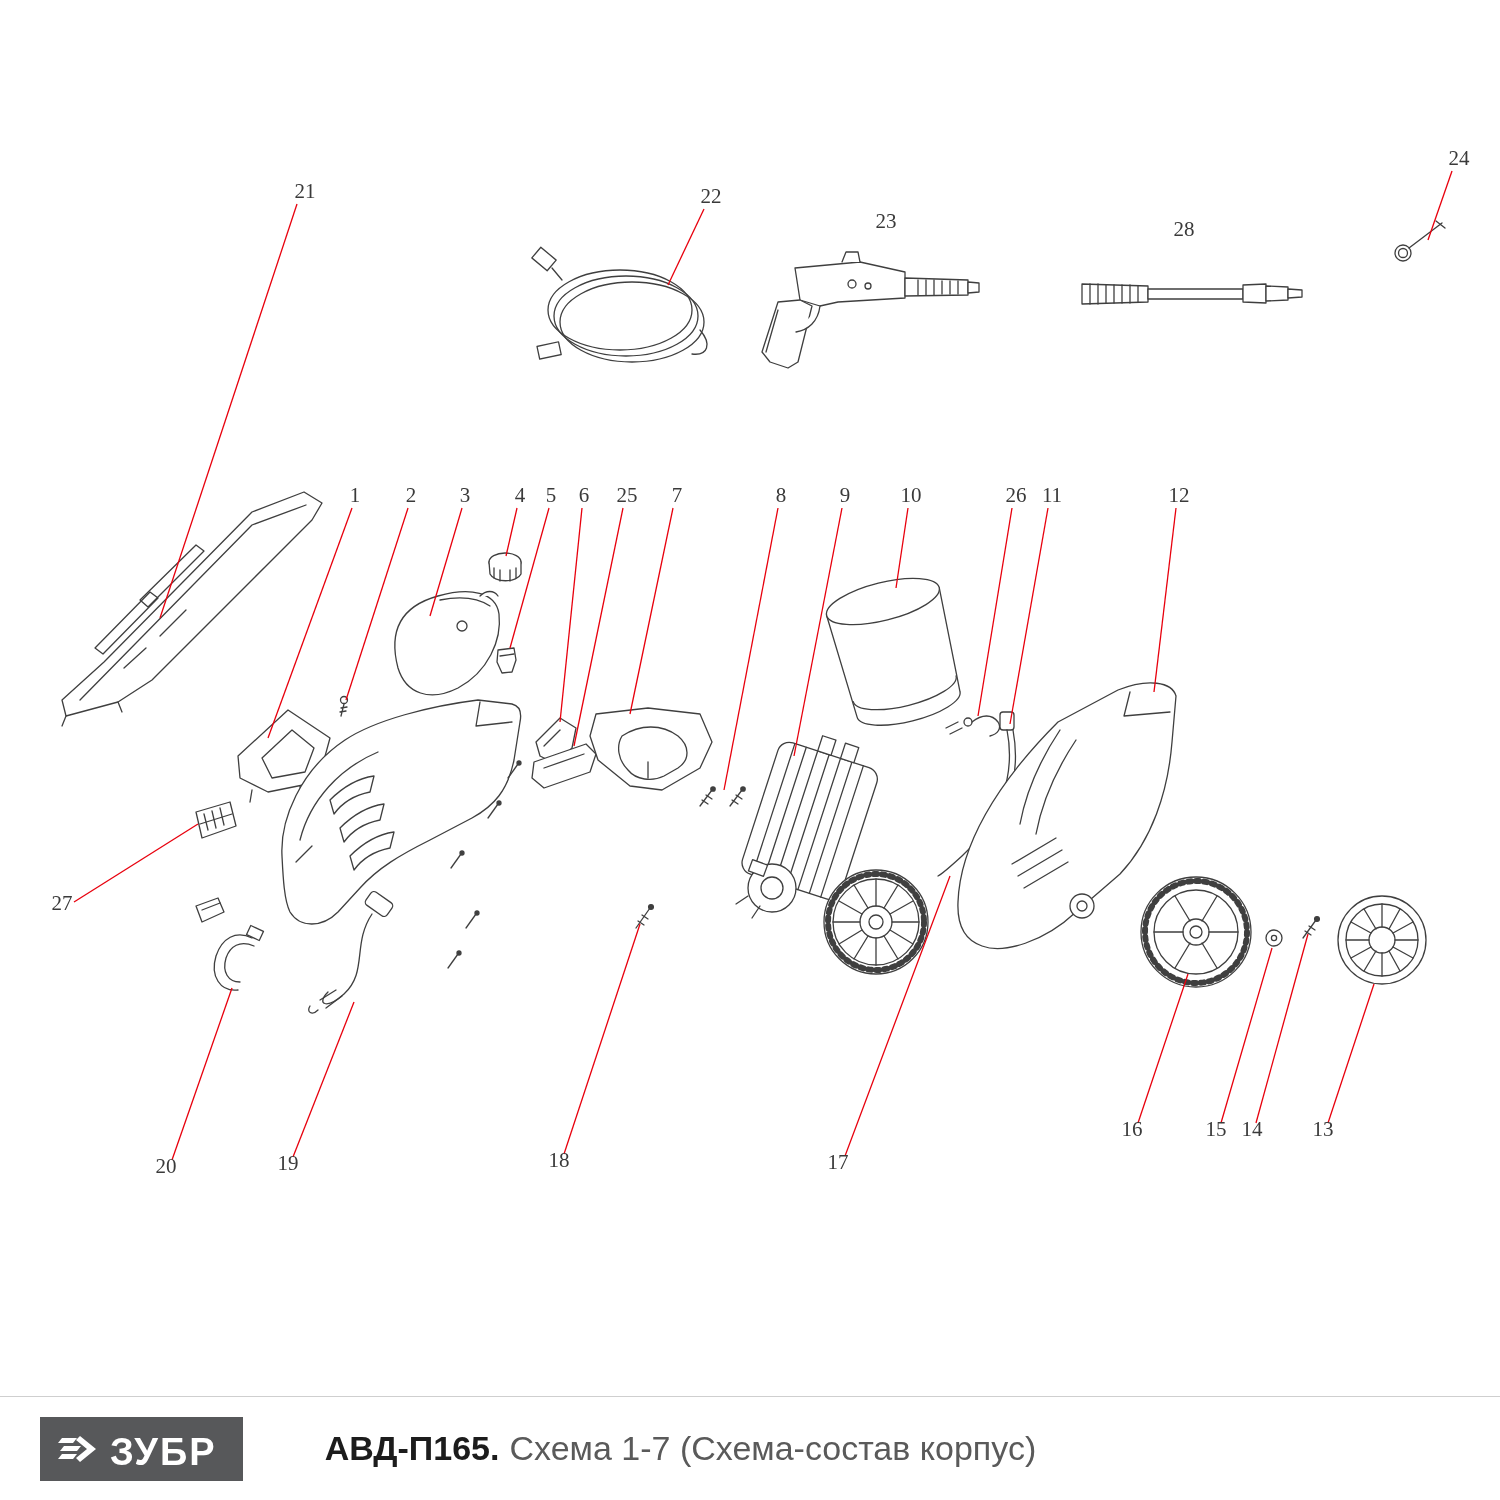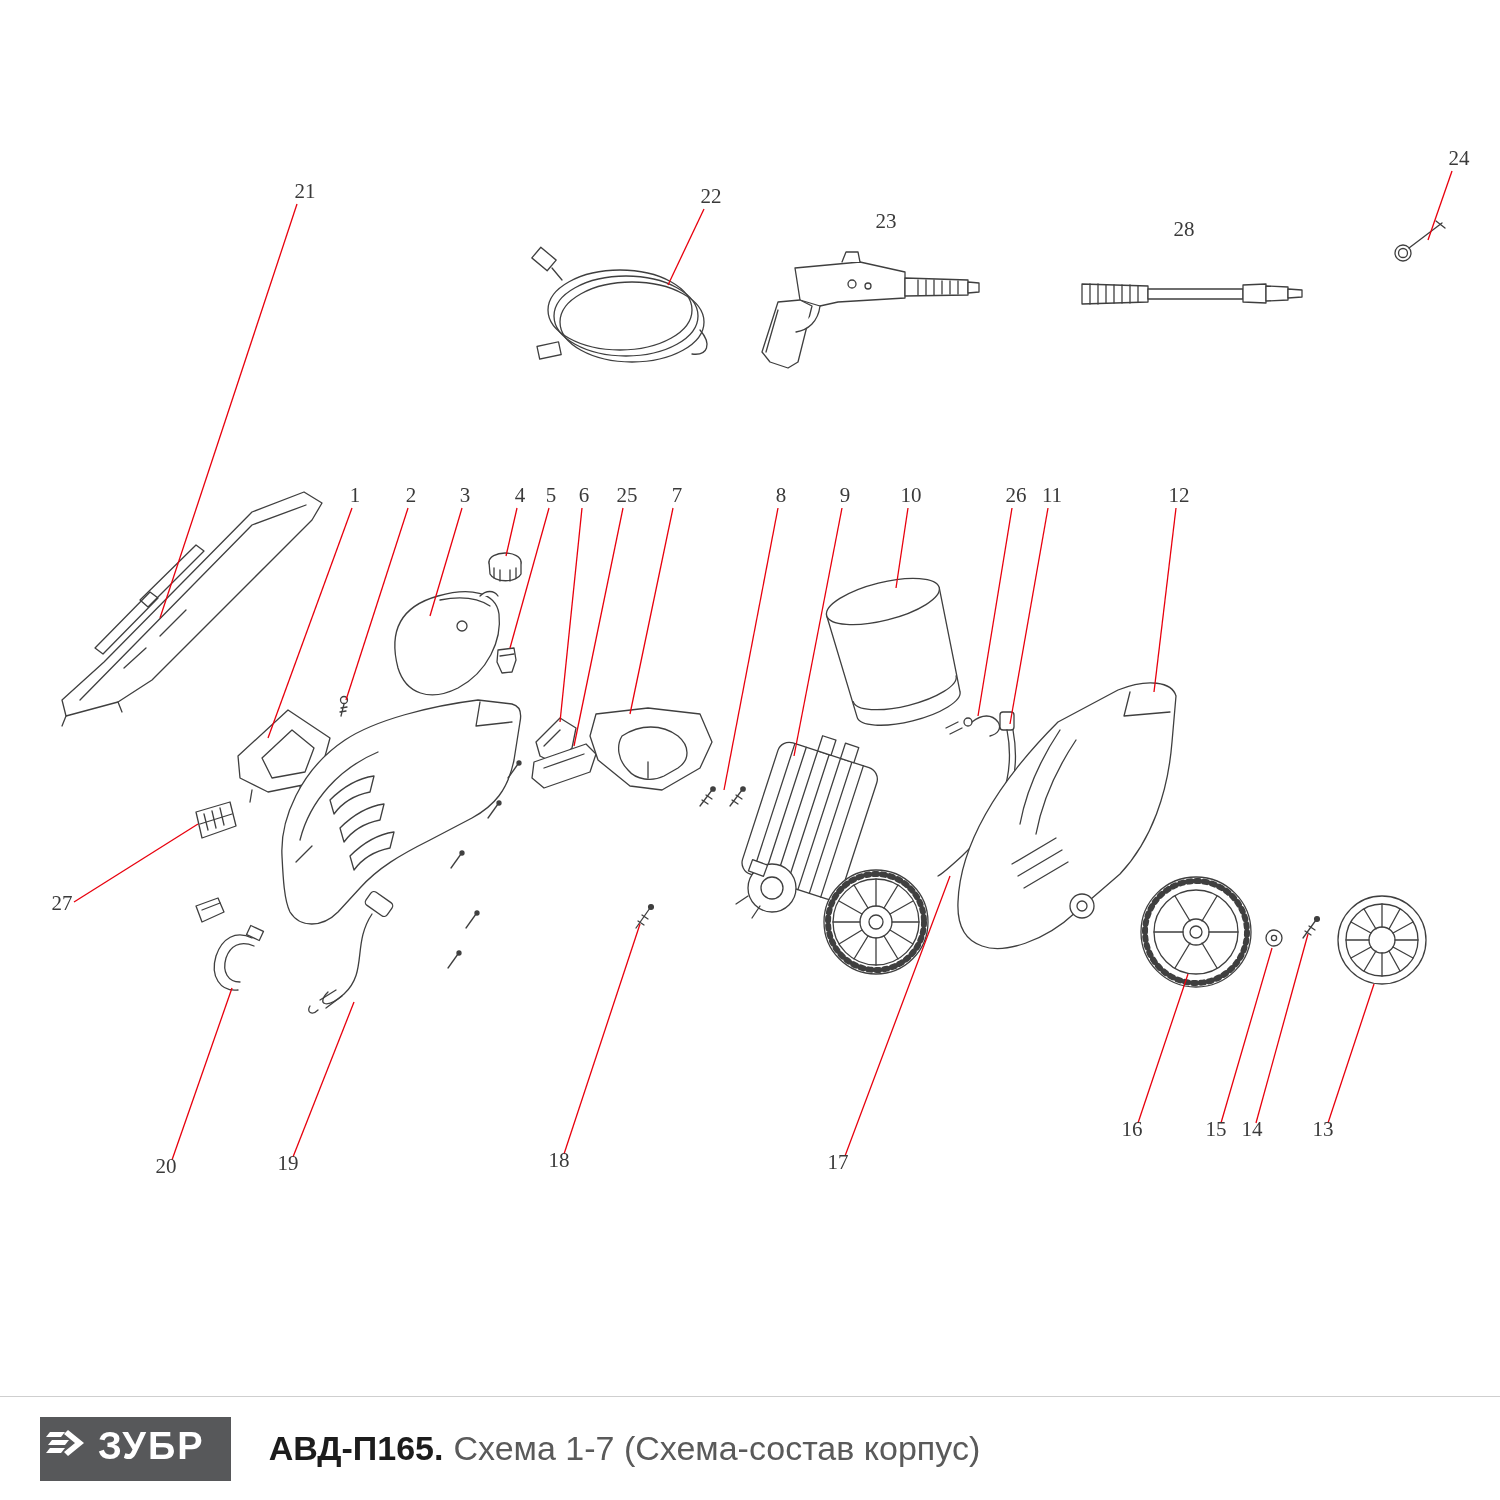--- a/index.html
+++ b/index.html
@@ -2,24 +2,24 @@
 <html><head>
 <meta charset="utf-8">
 <style>
   html,body{margin:0;padding:0;background:#fff;}
   body{font-family:"Liberation Sans",sans-serif;}
   #page{position:relative;width:1500px;height:1500px;background:#fff;overflow:hidden;}
   #diagram-wrap{position:absolute;top:0;left:0;width:1500px;height:1395px;}
   svg text{font-family:"Liberation Serif","DejaVu Serif",serif;font-size:21px;fill:#3a3a3a;}
   footer{position:absolute;left:0;bottom:0;width:1500px;height:104px;border-top:1px solid #cfcfcf;
          display:flex;align-items:center;gap:38px;box-sizing:border-box;padding-left:40px;background:#fff;}
-  .logo{background:#57585a;display:flex;align-items:flex-start;gap:12px;padding:10px 26px 10px 4px;height:44px;}
+  .logo{background:#57585a;display:flex;align-items:flex-end;gap:12px;padding:10px 26px 10px 16px;height:44px;}
   .logo-text{color:#fff;font-weight:700;font-size:38px;letter-spacing:2px;line-height:1;}
   .title-line{font-size:34px;color:#5a5a5a;white-space:nowrap;}
-  .title-line .model{font-weight:700;color:#1c1c1c;margin-right:10px;}
+  .title-line .model{font-weight:700;color:#1c1c1c;margin-right:10px;margin-left:44px;}
 </style>
 </head>
 <body>
 
 <div id="page">
   <div id="diagram-wrap">
     <svg id="diagram" width="1500" height="1395" viewBox="0 0 1500 1395" xmlns="http://www.w3.org/2000/svg">
       <g id="art" stroke="#3f3f3f" fill="none" stroke-width="1.3" stroke-linejoin="round" stroke-linecap="round">
 
         <g>

